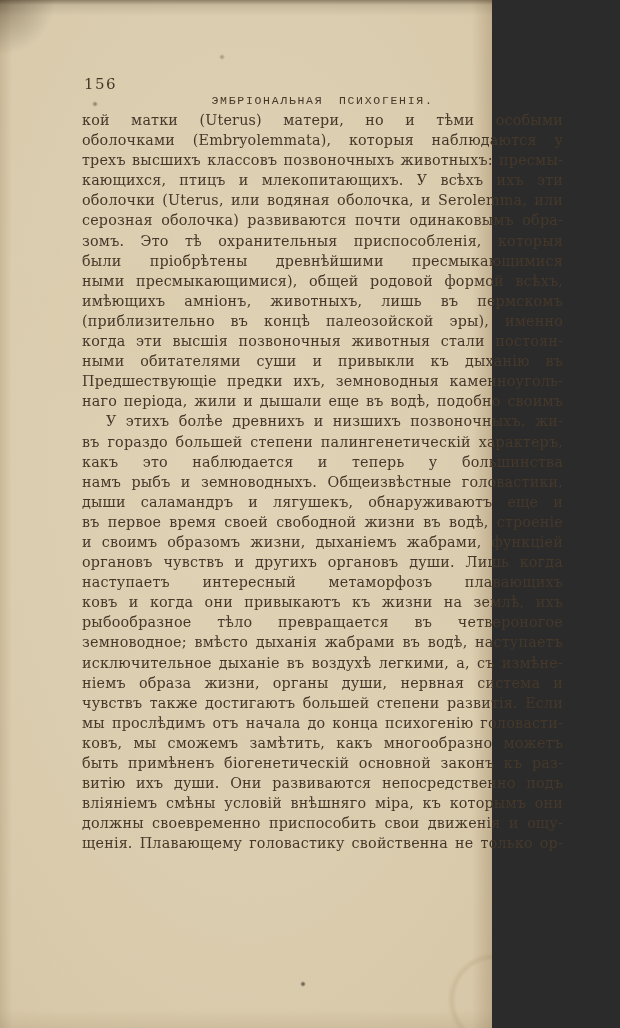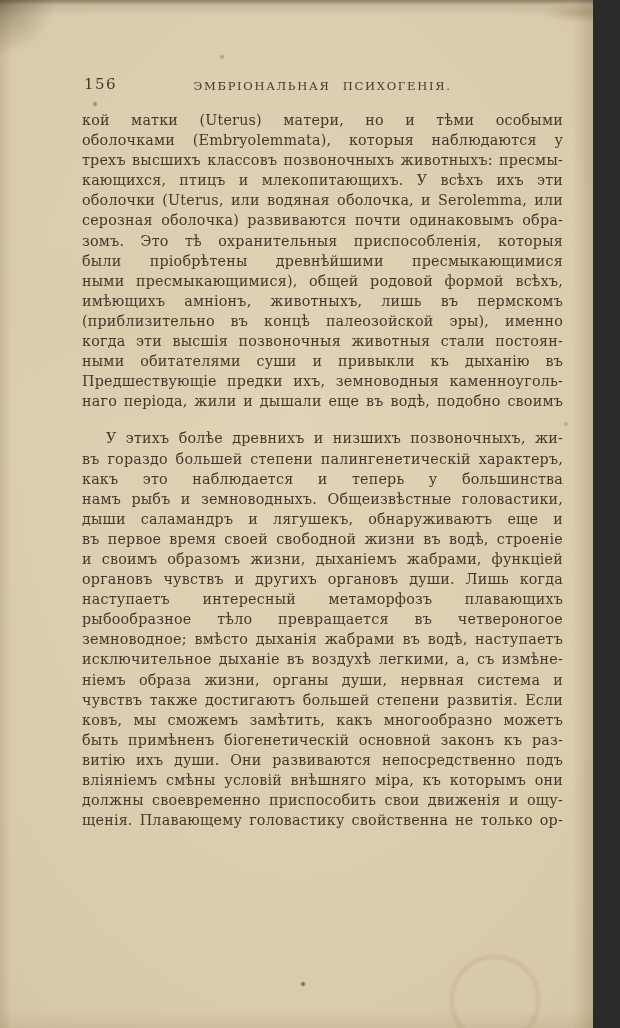--- a/index.html
+++ b/index.html
@@ -1,58 +1,58 @@
 <!DOCTYPE html>
 <html style="--paper: #d8c9aa; --ink: #45382a;"><head>
 <meta charset="utf-8">
 <style>
   html,body{margin:0;padding:0;}
   body{width:620px;height:1028px;overflow:hidden;background:#2b2b2b;}
   .page{
-    position:relative;width:585px;height:1028px;
+    position:relative;width:492px;height:1028px;
     font-family:"DejaVu Serif","Liberation Serif",serif;
     color:var(--ink,#45382a);
     background-color:var(--paper,#d8c9aa);
     background-image:
       radial-gradient(circle 2px at 95px 104px, rgba(60,45,28,.55), rgba(60,45,28,0) 3px),
       radial-gradient(circle 2px at 222px 57px, rgba(60,45,28,.38), rgba(60,45,28,0) 3px),
       radial-gradient(circle 3px at 303px 984px, rgba(45,35,22,.78), rgba(45,35,22,0) 3px),
       radial-gradient(circle 2px at 566px 424px, rgba(60,45,28,.28), rgba(60,45,28,0) 3px),
       radial-gradient(circle at 495px 1000px, rgba(150,120,80,0) 39px, rgba(150,120,80,.16) 43px, rgba(150,120,80,0) 48px),
       radial-gradient(ellipse 58px 14px at 582px 13px, rgba(118,90,54,.30), rgba(118,90,54,0) 70%),
       linear-gradient(180deg, rgba(58,44,26,.48) 0px, rgba(58,44,26,.12) 5px, rgba(58,44,26,0) 16px),
       radial-gradient(circle at 0px 0px, rgba(58,44,26,.42), rgba(58,44,26,0) 55px),
       linear-gradient(270deg, rgba(125,98,60,.26) 0px, rgba(125,98,60,0) 20px),
       linear-gradient(90deg, rgba(125,98,60,.18) 0px, rgba(125,98,60,0) 12px),
       linear-gradient(0deg, rgba(125,98,60,.12) 0px, rgba(125,98,60,0) 18px),
       radial-gradient(ellipse 220px 160px at 150px 320px, rgba(208,190,150,.18), rgba(208,190,150,0) 70%),
       radial-gradient(ellipse 240px 180px at 470px 720px, rgba(234,222,192,.20), rgba(234,222,192,0) 70%),
       radial-gradient(ellipse 130% 120% at 50% 42%, rgba(255,248,230,.22) 0%, rgba(255,248,230,0) 55%, rgba(115,88,52,.16) 95%);
-    padding-left: 8px;
   }
   .folio{
     position:absolute;left:84px;top:75px;
     font-size:15px;letter-spacing:1.5px;
   }
   .running-head{
-    position:absolute;left:82px;top:79px;width:481px;
+    position:absolute;left:82px;top:94px;width:481px;
     text-align:center;font-size:11.5px;letter-spacing:1.7px;word-spacing:7px;
     color:var(--ink,#45382a);
+    font-family:Liberation Mono, monospace;
   }
   .text-block{
     position:absolute;left:82px;top:110px;width:481px;
   }
   .line{
     height:20.1px;line-height:20.1px;overflow:hidden;
     font-size:14.3px;letter-spacing:.2px;word-spacing:1.5px;
     text-align:justify;text-align-last:justify;
     white-space:normal;
   }
   .line.short{text-align-last:left;}
-  .line.first{text-indent:24px;margin-top:17px;}
+  .line.first{text-indent:24px;}
 </style>
 </head>
 <body>
 
 <div class="page">
   <div class="folio">156</div>
   <div class="running-head">ЭМБРІОНАЛЬНАЯ ПСИХОГЕНІЯ.</div>
   <div class="text-block">
       <div class="para">
         <div class="line">кой матки (Uterus) матери, но и тѣми особыми зародышевыми</div>
@@ -74,25 +74,27 @@
       <div class="para">
         <div class="line first">У этихъ болѣе древнихъ и низшихъ позвоночныхъ, жи-</div>
         <div class="line">въ гораздо большей степени палингенетическій характеръ,</div>
         <div class="line">какъ это наблюдается и теперь у большинства современныхъ</div>
         <div class="line">намъ рыбъ и земноводныхъ. Общеизвѣстные головастики, заро-</div>
         <div class="line">дыши саламандръ и лягушекъ, обнаруживаютъ еще и теперь,</div>
         <div class="line">въ первое время своей свободной жизни въ водѣ, строеніе</div>
         <div class="line">и своимъ образомъ жизни, дыханіемъ жабрами, функціей</div>
         <div class="line">органовъ чувствъ и другихъ органовъ души. Лишь когда</div>
         <div class="line">наступаетъ интересный метаморфозъ плавающихъ головасти-</div>
+        <div class="line">ковъ и когда они привыкаютъ къ жизни на землѣ, ихъ</div>
         <div class="line">рыбообразное тѣло превращается въ четвероногое ползущее</div>
         <div class="line">земноводное; вмѣсто дыханія жабрами въ водѣ, наступаетъ</div>
         <div class="line">исключительное дыханіе въ воздухѣ легкими, а, съ измѣне-</div>
         <div class="line">ніемъ образа жизни, органы души, нервная система и органы</div>
         <div class="line">чувствъ также достигаютъ большей степени развитія. Если</div>
+        <div class="line">мы прослѣдимъ отъ начала до конца психогенію головасти-</div>
         <div class="line">ковъ, мы сможемъ замѣтить, какъ многообразно можетъ</div>
         <div class="line">быть примѣненъ біогенетическій основной законъ къ раз-</div>
         <div class="line">витію ихъ души. Они развиваются непосредственно подъ</div>
         <div class="line">вліяніемъ смѣны условій внѣшняго міра, къ которымъ они</div>
         <div class="line">должны своевременно приспособить свои движенія и ощу-</div>
         <div class="line">щенія. Плавающему головастику свойственна не только ор-</div>
       </div>
     </div>
 </div>
 

